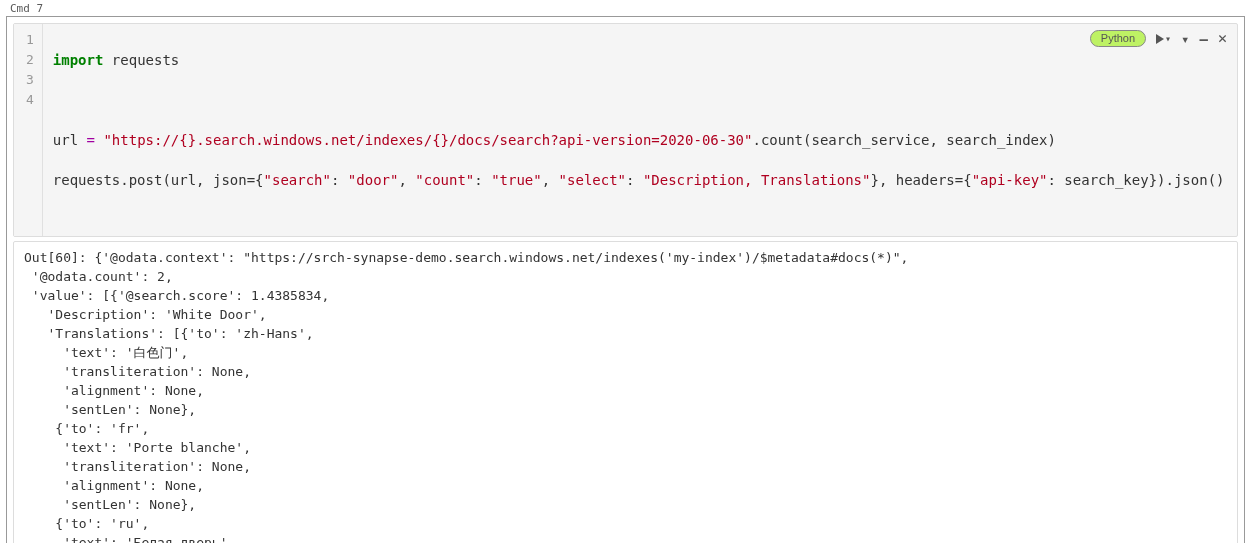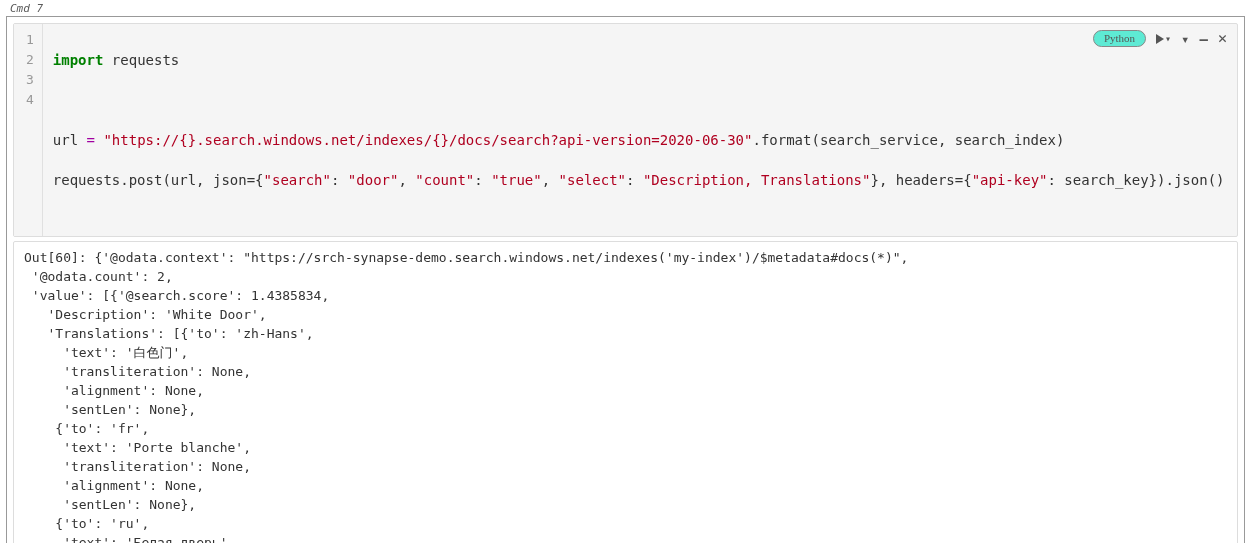--- a/index.html
+++ b/index.html
@@ -1,30 +1,30 @@
 <!DOCTYPE html>
 <html><head>
 <meta charset="utf-8">
 <style>
   html,body{margin:0;padding:0;background:#fff;font-family:Menlo,Consolas,'DejaVu Sans Mono',monospace;font-size:13px;color:#333;}
   .wrap{width:1251px;height:543px;box-sizing:border-box;position:relative;overflow:hidden;}
-  .cmd-label{font-size:11px;color:#5a5a5a;padding:2px 8px 1px 10px;font-family:Menlo,Consolas,monospace;font-style:italic;}
+  .cmd-label{font-size:11px;color:#5a5a5a;padding:2px 8px 1px 10px;font-family:Menlo,Consolas,monospace;}
   .cell{border:1px solid #999;margin:0 6px 0 6px;border-radius:0;}
   .code-block{background:#f5f5f5;border:1px solid #ddd;margin:6px 6px 4px 6px;border-radius:2px;position:relative;}
   .code-lines{display:flex;}
   .gutter{padding:6px 8px 6px 12px;text-align:right;color:#999;user-select:none;font-size:13px;line-height:20px;border-right:1px solid #e0e0e0;background:#f5f5f5;}
   .gutter div{height:20px;}
   .code{padding:6px 8px 6px 10px;line-height:20px;font-size:14px;white-space:pre;overflow-x:auto;}
   .code div{height:20px;}
   .kw{color:#008000;font-weight:bold;}
   .nm{color:#333;}
   .op{color:#a000a0;}
   .str{color:#b00020;}
   .code-toolbar{position:absolute;top:6px;right:10px;display:flex;align-items:center;gap:10px;}
-  .lang-pill{border:1px solid #888;border-radius:10px;padding:1px 10px 2px 10px;font-size:11px;color:#555;font-family:Liberation Serif, serif;background:#5eead4;}
+  .lang-pill{border:1px solid #888;border-radius:10px;padding:1px 10px 2px 10px;font-size:11px;color:#555;font-family:Liberation Sans, sans-serif;background:#bef264;}
   .icon{color:#555;font-size:14px;line-height:1;}
   .run-icon{display:inline-flex;align-items:center;gap:1px;}
   .tri{width:0;height:0;border-left:8px solid #555;border-top:5px solid transparent;border-bottom:5px solid transparent;display:inline-block;}
   .chev{font-size:10px;color:#555;}
   .minus{font-weight:bold;}
   .close{font-weight:bold;font-size:15px;}
   .output-block{border:1px solid #ddd;margin:0 6px 6px 6px;border-radius:2px;padding:6px 10px 6px 10px;line-height:19px;font-size:13px;white-space:pre;color:#333;position:relative;height:380px;overflow:hidden;}
 </style>
 </head>
 <body>
@@ -47,21 +47,21 @@
       <div class="code-lines">
         <div class="gutter">
           <div>1</div>
           <div>2</div>
           <div>3</div>
           <div>4</div>
         </div>
         <div class="code">
 <div><span class="kw">import</span> <span class="nm">requests</span></div>
 <div>&nbsp;</div>
-<div><span class="nm">url</span> <span class="op">=</span> <span class="str">"https://{}.search.windows.net/indexes/{}/docs/search?api-version=2020-06-30"</span><span class="nm">.format(search_service, search_index)</span></div>
+<div><span class="nm">url</span> <span class="op">=</span> <span class="str">"https://{}.search.windows.net/indexes/{}/docs/search?api-version=2020-06-30"</span><span class="nm">.count(search_service, search_index)</span></div>
 <div><span class="nm">requests.post(url, json={</span><span class="str">"search"</span><span class="nm">: </span><span class="str">"door"</span><span class="nm">, </span><span class="str">"count"</span><span class="nm">: </span><span class="str">"true"</span><span class="nm">, </span><span class="str">"select"</span><span class="nm">: </span><span class="str">"Description, Translations"</span><span class="nm">}, headers={</span><span class="str">"api-key"</span><span class="nm">: search_key}).json()</span></div>
         </div>
       </div>
     </div>
 
     <div class="output-block"><span>Out[60]: </span><span id="out-body">{'@odata.context': "https://srch-synapse-demo.search.windows.net/indexes('my-index')/$metadata#docs(*)",
  '@odata.count': 2,
  'value': [{'@search.score': 1.4385834,
    'Description': 'White Door',
    'Translations': [{'to': 'zh-Hans',

